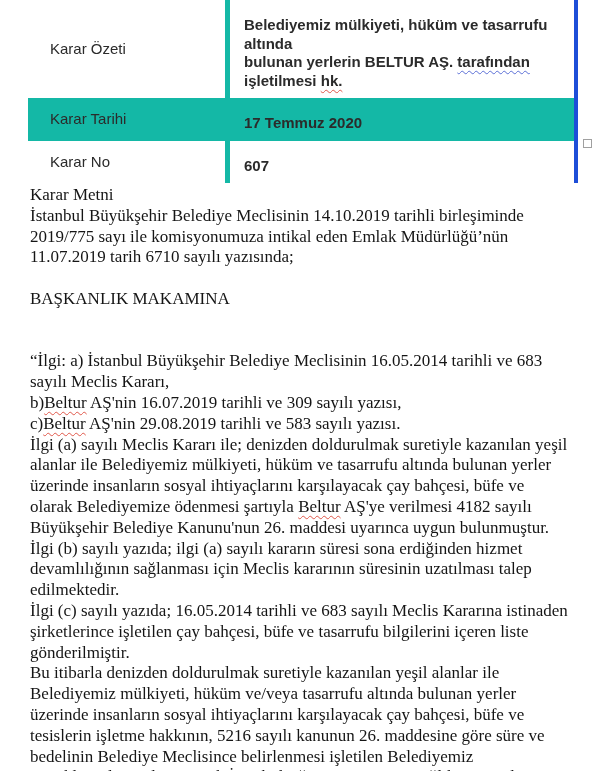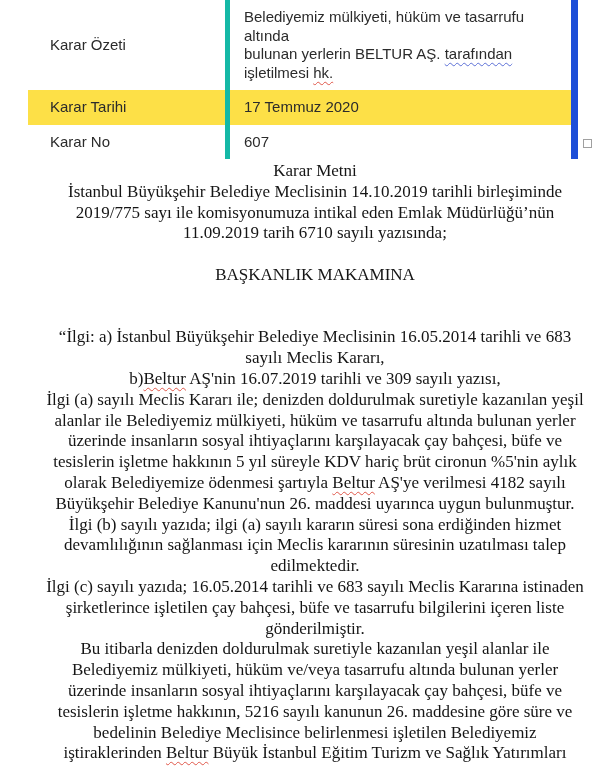--- a/index.html
+++ b/index.html
@@ -21,34 +21,35 @@
     line-height:18.5px;
     color:#2b2b2b;
   }
   table.karar-table td { vertical-align:middle; }
   td.cell-label {
     width:165px;
     padding:8px 10px 8px 22px;
     border-right:5px solid #14b8a6;
   }
   td.cell-value {
-    padding:8px 12px 8px 14px;
-    border-right:7px solid #1d4ed8;
+    padding:16px 12px 8px 14px;
+    border-right:4px solid #1d4ed8;
+    font-weight:bold;
   }
-  tr.striped { background:#fde047;margin-left:20px; }
+  tr.striped { background:#14b8a6;margin-left:20px; }
 
   
   .body-text {
     margin:2px 0 0 30px;
     font-family:"Liberation Serif","DejaVu Serif", serif;
     font-size:17px;
     line-height:20.8px;
     color:#151515;
   }
-  .body-text .line { white-space:nowrap; height:20.8px;text-align:center; }
+  .body-text .line { white-space:nowrap; height:20.8px; }
 
   
   .wavy-red {
     text-decoration-line:underline;
     text-decoration-style:wavy;
     text-decoration-color:#e0574a;
     text-decoration-thickness:1px;
     text-underline-offset:3px;
   }
   .wavy-blue {
@@ -88,32 +89,32 @@
           <td class="cell-label">Karar No</td>
           <td class="cell-value"><span>607</span></td>
         </tr>
       </tbody>
   </table>
 
   <div class="body-text" id="bodyText">
       <div class="line"><span>Karar Metni</span></div>
       <div class="line"><span>İstanbul Büyükşehir Belediye Meclisinin 14.10.2019 tarihli birleşiminde</span></div>
       <div class="line"><span>2019/775 sayı ile komisyonumuza intikal eden Emlak Müdürlüğü’nün</span></div>
-      <div class="line"><span>11.09.2019 tarih 6710 sayılı yazısında;</span></div>
+      <div class="line"><span>11.07.2019 tarih 6710 sayılı yazısında;</span></div>
       <div class="line">&nbsp;</div>
       <div class="line"><span>BAŞKANLIK MAKAMINA</span></div>
       <div class="line">&nbsp;</div>
       <div class="line">&nbsp;</div>
       <div class="line"><span>“İlgi: a) İstanbul Büyükşehir Belediye Meclisinin 16.05.2014 tarihli ve 683</span></div>
       <div class="line"><span>sayılı Meclis Kararı,</span></div>
       <div class="line"><span>b)</span><span class="wavy-red">Beltur</span><span> AŞ'nin 16.07.2019 tarihli ve 309 sayılı yazısı,</span></div>
+      <div class="line"><span>c)</span><span class="wavy-red">Beltur</span><span> AŞ'nin 29.08.2019 tarihli ve 583 sayılı yazısı.</span></div>
       <div class="line"><span>İlgi (a) sayılı Meclis Kararı ile; denizden doldurulmak suretiyle kazanılan yeşil</span></div>
       <div class="line"><span>alanlar ile Belediyemiz mülkiyeti, hüküm ve tasarrufu altında bulunan yerler</span></div>
       <div class="line"><span>üzerinde insanların sosyal ihtiyaçlarını karşılayacak çay bahçesi, büfe ve</span></div>
-      <div class="line"><span>tesislerin işletme hakkının 5 yıl süreyle KDV hariç brüt cironun %5'nin aylık</span></div>
       <div class="line"><span>olarak Belediyemize ödenmesi şartıyla </span><span class="wavy-red">Beltur</span><span> AŞ'ye verilmesi 4182 sayılı</span></div>
       <div class="line"><span>Büyükşehir Belediye Kanunu'nun 26. maddesi uyarınca uygun bulunmuştur.</span></div>
       <div class="line"><span>İlgi (b) sayılı yazıda; ilgi (a) sayılı kararın süresi sona erdiğinden hizmet</span></div>
       <div class="line"><span>devamlılığının sağlanması için Meclis kararının süresinin uzatılması talep</span></div>
       <div class="line"><span>edilmektedir.</span></div>
       <div class="line"><span>İlgi (c) sayılı yazıda; 16.05.2014 tarihli ve 683 sayılı Meclis Kararına istinaden</span></div>
       <div class="line"><span>şirketlerince işletilen çay bahçesi, büfe ve tasarrufu bilgilerini içeren liste</span></div>
       <div class="line"><span>gönderilmiştir.</span></div>
       <div class="line"><span>Bu itibarla denizden doldurulmak suretiyle kazanılan yeşil alanlar ile</span></div>
       <div class="line"><span>Belediyemiz mülkiyeti, hüküm ve/veya tasarrufu altında bulunan yerler</span></div>

